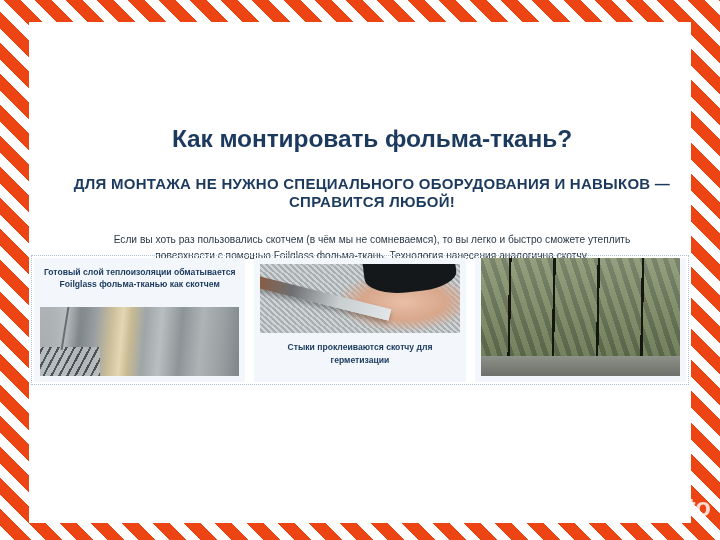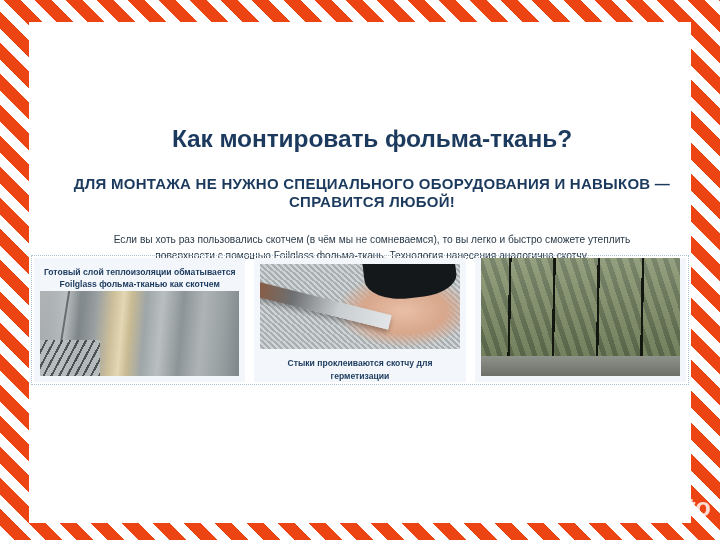--- a/index.html
+++ b/index.html
@@ -103,21 +103,21 @@
 
   .panel.caption-top { flex-direction: column; }
   .panel.caption-bottom { flex-direction: column-reverse; }
 
   .panel-caption {
     font-size: 8.6px;
     font-weight: bold;
     color: #1B3A5E;
     text-align: center;
     line-height: 1.45;
-    padding: 8px 6px 0 6px;
+    padding: 8px 6px 16px 6px;
     background: #F3F7FB;
     flex: 0 0 auto;
   }
 
   .panel-photo {
     flex: 1 1 auto;
     margin: 0 6px 6px 6px;
     position: relative;
     overflow: hidden;
     background: #8d9296;

